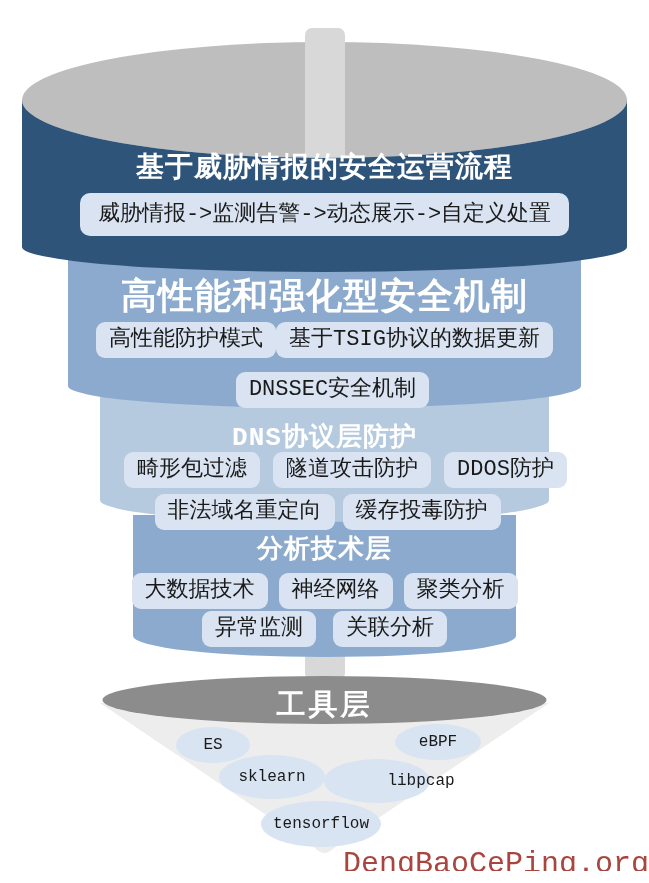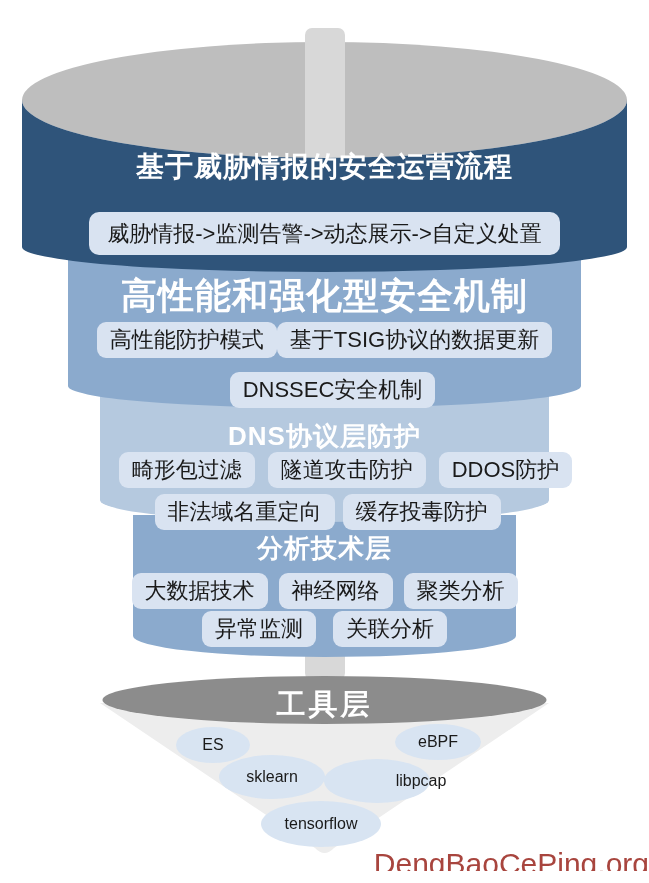--- a/index.html
+++ b/index.html
@@ -1,20 +1,20 @@
 <!DOCTYPE html>
 <html><head>
 <meta charset="utf-8">
 <style>
   html,body{margin:0;padding:0;background:#ffffff;}
   .stage{
     position:relative;
     width:649px;height:871px;
     overflow:hidden;
-    font-family:Liberation Sans, sans-serif;
+    font-family:Liberation Mono, monospace;
     background:#ffffff;
   }
   .stage svg{position:absolute;left:0;top:0;}
   .title{
     position:absolute;left:0;right:0;
     text-align:center;
     color:#ffffff;font-weight:bold;
     letter-spacing:1px;
   }
   .t1{top:148px;font-size:28px;}
@@ -33,21 +33,21 @@
     font-size:22px;
     line-height:32px;
     padding:2px 13px;
     white-space:nowrap;
   }
   .pill-lg{
     border-radius:10px;
     padding:6px 18px;
     line-height:31px;
   }
-  .r-l1a{top:212px;}
+  .r-l1a{top:193px;}
   .r-l2a{top:322px;}
   .r-l2b{top:372px;margin-left:16px;}
   .r-l3a{top:452px;gap:13px;padding-left:42px;}
   .r-l3b{top:494px;gap:8px;margin-left:6px;}
   .r-l4a{top:573px;gap:11px;}
   .r-l4b{top:611px;gap:17px;}
   .bubble-label{
     position:absolute;
     transform:translate(-50%,-50%);
     color:#1A1A1A;

